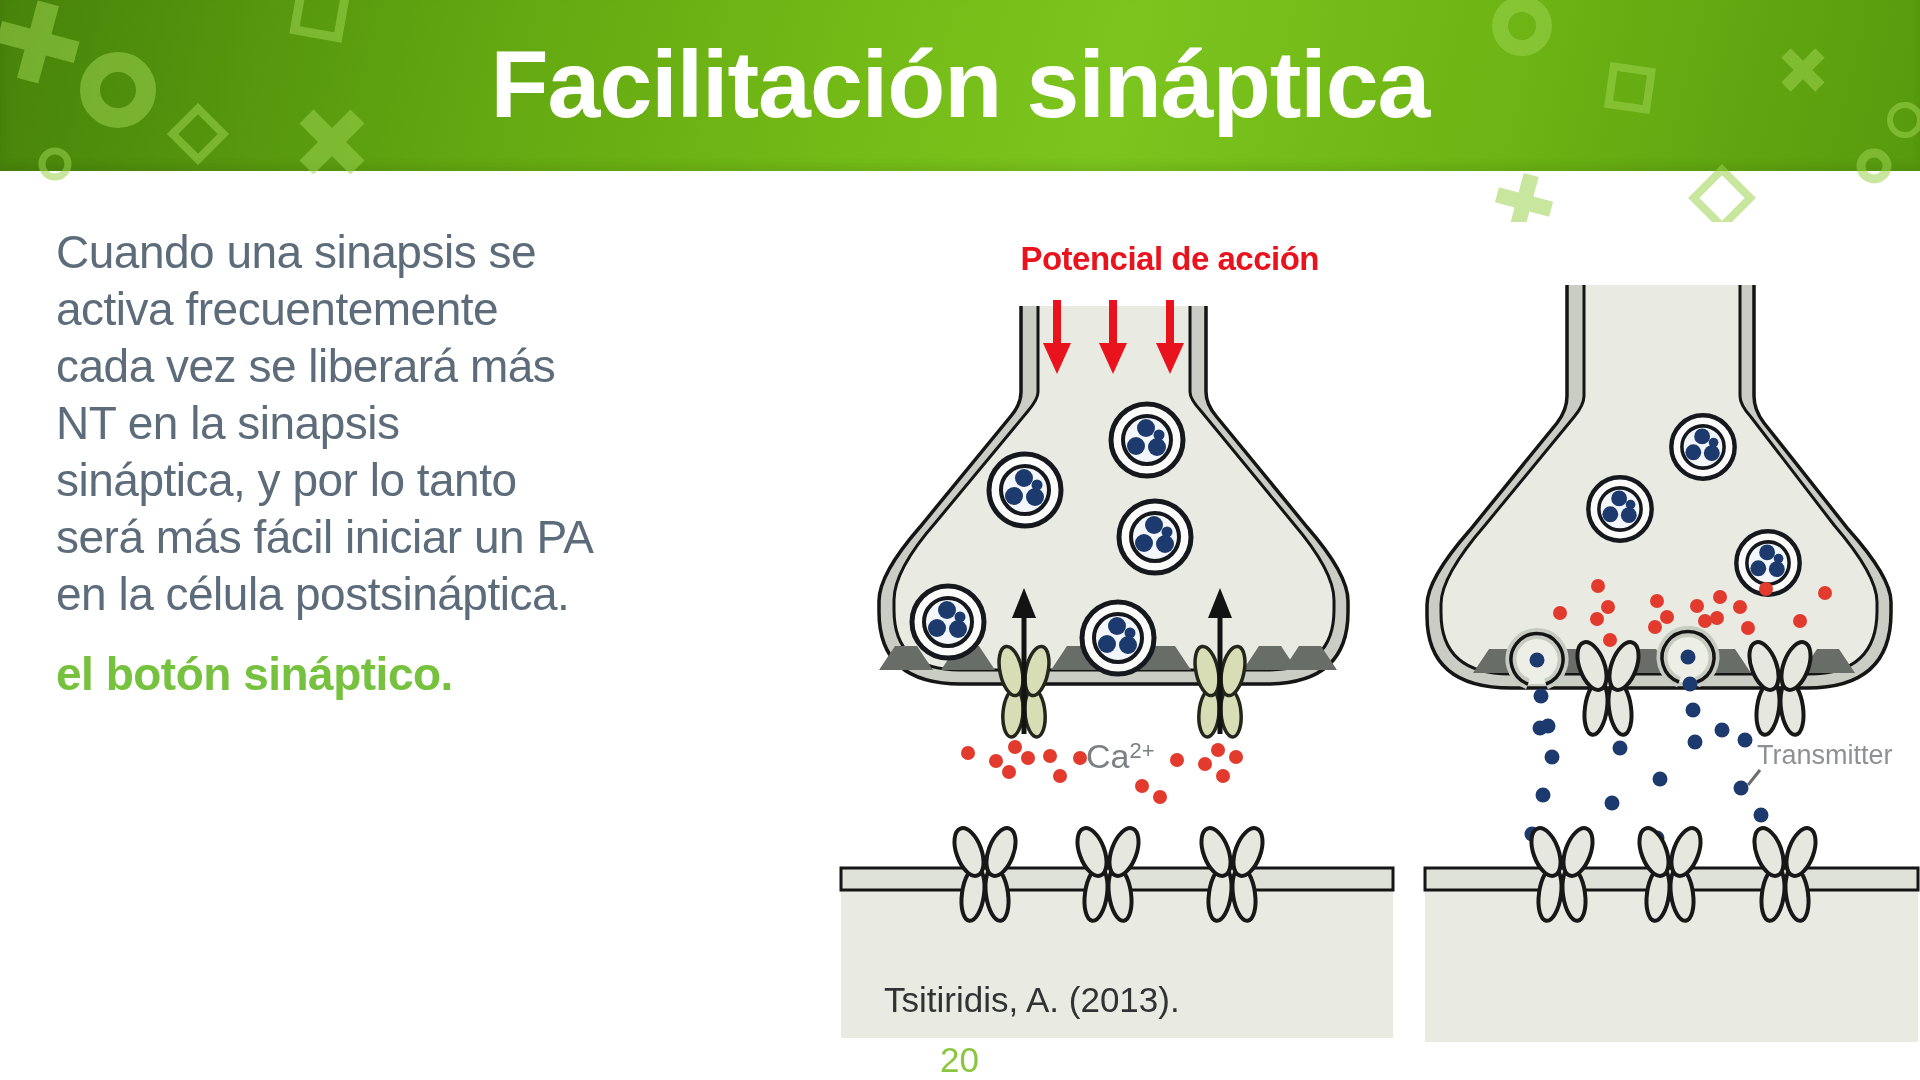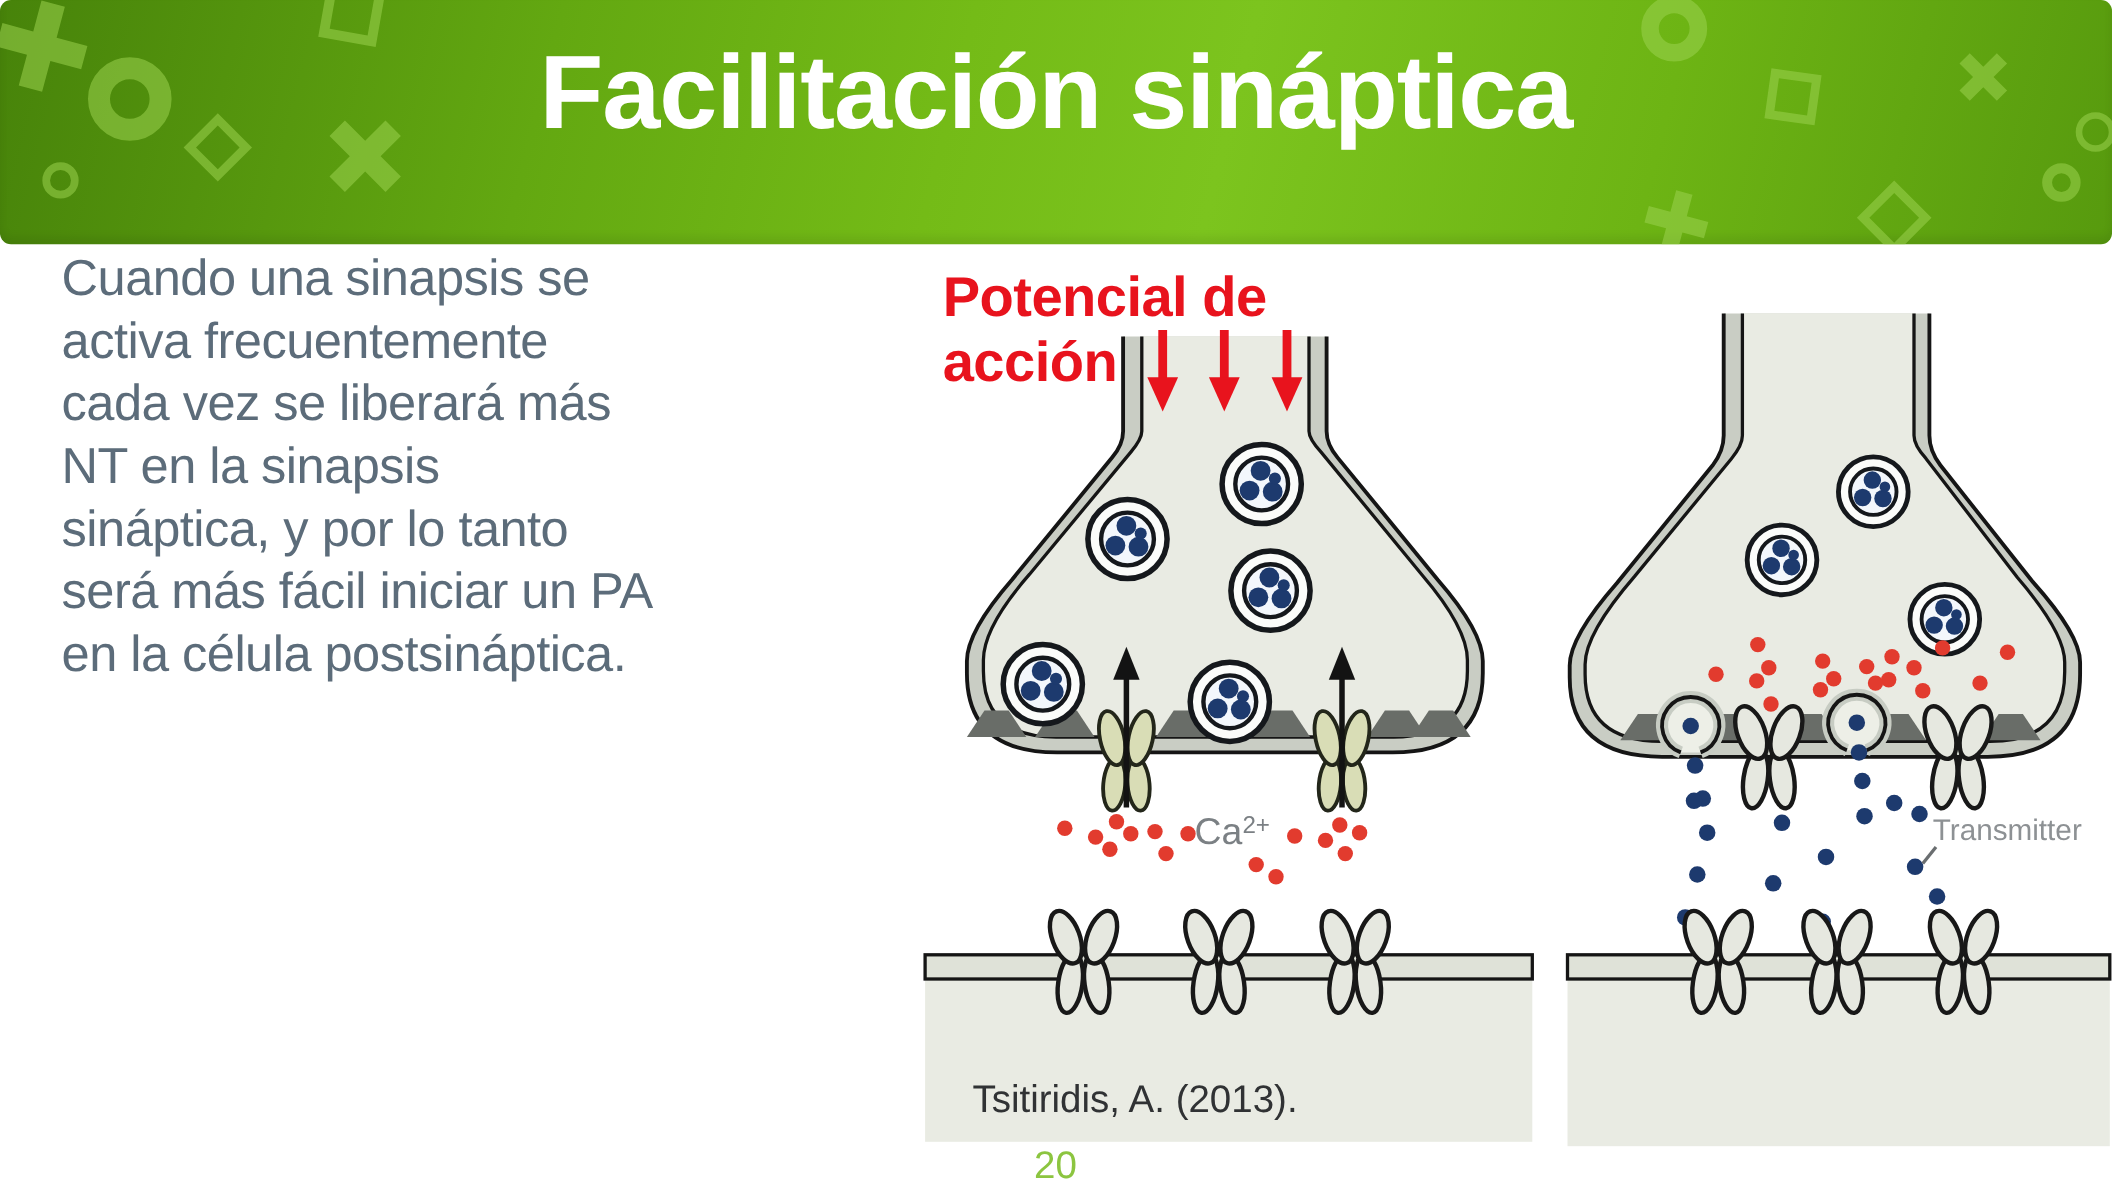--- a/index.html
+++ b/index.html
@@ -1,34 +1,34 @@
 <!DOCTYPE html>
 <html><head>
 <meta charset="utf-8">
 <style>
   html,body{margin:0;padding:0;background:#fff;}
   #slide{position:relative;width:1920px;height:1080px;overflow:hidden;background:#ffffff;
          font-family:"Liberation Sans","DejaVu Sans",sans-serif;}
   
-  #header{position:absolute;left:0;top:0;width:1920px;height:222px;
+  #header{position:absolute;left:0;top:0;width:1920px;height:171px;
           background:linear-gradient(104deg,#47830a 0%,#63a811 26%,#74bb17 45%,#7cc41e 58%,#6db414 78%,#579a0e 100%);
-          box-shadow:inset 0 -6px 8px rgba(0,0,0,.08);border-radius:10px;}
+          box-shadow:inset 0 -6px 8px rgba(0,0,0,.08);}
   #deco{position:absolute;left:0;top:0;width:1920px;height:222px;}
   #page-title{position:absolute;left:0;top:30px;width:1920px;text-align:center;
           color:#ffffff;font-size:95px;font-weight:800;letter-spacing:-1px;}
   
   #para{position:absolute;left:56px;top:224px;width:800px;color:#5c6c7a;
         font-size:46px;line-height:57px;font-weight:400;letter-spacing:-0.5px;}
   #highlight{position:absolute;left:56px;top:646px;width:800px;color:#76c13e;
         font-size:46px;line-height:56px;font-weight:700;letter-spacing:-0.5px;}
   #highlight sup{font-size:30px;vertical-align:20px;margin-left:22px;margin-right:10px;font-weight:700;}
   
   .fig-label{position:absolute;z-index:5;}
-  #ap-label{left:857px;top:240px;width:462px;text-align:left;color:#e8131d;
-            font-size:51px;font-weight:700;letter-spacing:-0.5px;}
+  #ap-label{left:857px;top:240px;width:462px;text-align:right;color:#e8131d;
+            font-size:33px;font-weight:700;letter-spacing:-0.5px;}
   #ca-label{left:1086px;top:737px;color:#7b8084;font-size:34px;font-weight:400;}
   #ca-label sup{font-size:22px;vertical-align:10px;}
   #tx-label{left:1757px;top:740px;color:#8d9194;font-size:27px;}
   #citation{left:884px;top:980px;color:#303234;font-size:35px;}
   #page-num{left:940px;top:1040px;color:#8cc540;font-size:35px;}
   
   #diagram{position:absolute;left:0;top:0;z-index:1;}
   .rec{fill:#e6e8e0;stroke:#181818;stroke-width:4px;}
   .oliv{fill:#d9ddb6;stroke:#23261a;stroke-width:3.5px;}
   .deco-shape{stroke:#9bd14e;opacity:.55;}
@@ -78,20 +78,21 @@
     <div>Cuando una sinapsis se</div>
     <div>activa frecuentemente</div>
     <div>cada vez se liberará más</div>
     <div>NT en la sinapsis</div>
     <div>sináptica, y por lo tanto</div>
     <div>será más fácil iniciar un PA</div>
     <div>en la célula postsináptica.</div>
   </div>
 
   <div id="highlight">
+    <div>el botón sináptico.</div>
   </div>
 
   <div id="ap-label" class="fig-label">Potencial de acción</div>
   <div id="ca-label" class="fig-label"><span>Ca</span><sup>2+</sup></div>
   <div id="tx-label" class="fig-label">Transmitter</div>
   <div id="citation" class="fig-label">Tsitiridis, A. (2013).</div>
   <div id="page-num" class="fig-label">20</div>
 
   <svg id="diagram" width="1920" height="1080" viewBox="0 0 1920 1080">
     <defs>

